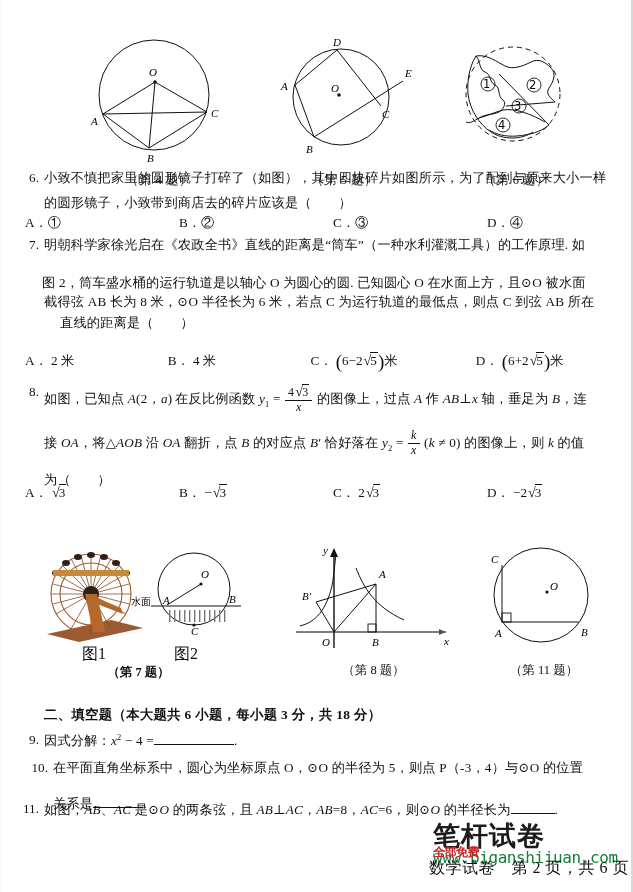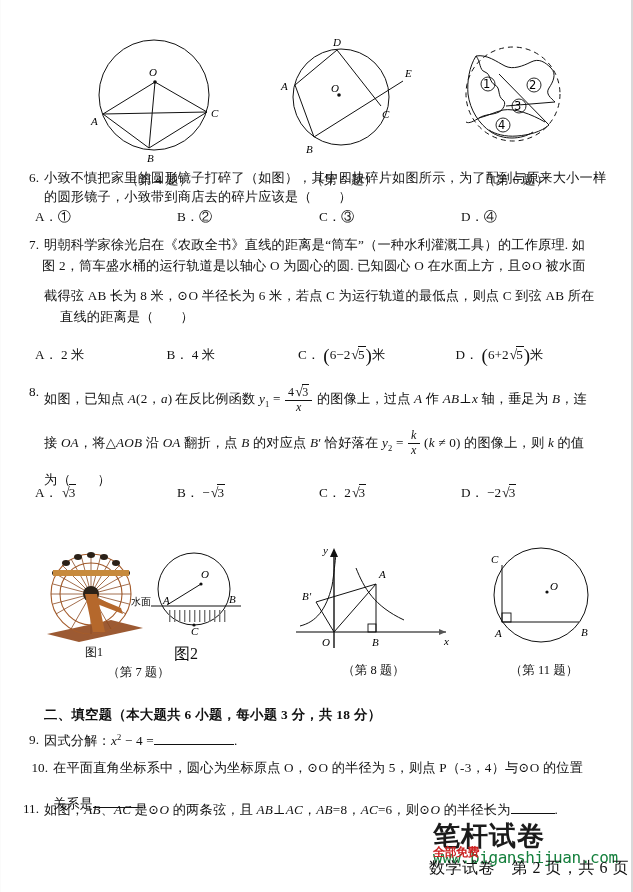--- a/index.html
+++ b/index.html
@@ -13,21 +13,21 @@
   .fig{position:absolute;}
   .figcap{
     position:absolute;width:100%;text-align:center;top:140px;
     font-size:12.5px;font-family:"Liberation Serif",serif;letter-spacing:.5px;
   }
   .qblock{position:absolute;left:0;width:612px;font-size:13.2px;line-height:1.0;}
   .qline{display:flex;align-items:flex-start;}
   .qnum{width:38px;text-align:right;padding-right:5px;flex:none;font-family:"Liberation Serif",serif;}
   .qtext{flex:1;text-align:justify;text-justify:inter-ideograph;letter-spacing:.2px;}
   .indent{padding-left:43px;}
-  .opts{display:flex;padding-left:34px;margin-top:7px;}
+  .opts{display:flex;padding-left:24px;margin-top:7px;gap:28px;}
   .opt{width:142px;font-size:13.2px;white-space:nowrap;}
   .opt.w{width:170px;}
   i.v{font-style:italic;font-family:"Liberation Serif",serif;}
   .frac{display:inline-flex;flex-direction:column;vertical-align:middle;
         text-align:center;font-size:12px;line-height:1.12;margin:0 1px;position:relative;top:-1px;}
   .frac .num{border-bottom:1px solid #111;padding:0 3px;}
   .frac .den{padding:0 3px;}
   .rad{display:inline-block;position:relative;padding-left:1px;}
   .rad .rsym{font-size:14px;}
   .rad .rbody{border-top:1px solid #111;padding:0 1px 0 0;margin-left:-1px;}
@@ -117,21 +117,21 @@
       </svg>
       <div class="figcap">（第 6 题）</div>
     </div>
   </div>
 
   <div class="qblock" style="top:171px;">
     <div class="qline">
       <div class="qnum">6.</div>
       <div class="qtext">小致不慎把家里的圆形镜子打碎了（如图），其中四块碎片如图所示，为了配到与原来大小一样</div>
     </div>
-    <div class="qline indent" style="margin-top:6px;">
+    <div class="qline indent" style="margin-top:12px;">
       <div class="qtext">的圆形镜子，小致带到商店去的碎片应该是（　　）</div>
     </div>
     <div class="opts">
       <div class="opt">
         <span>A．</span><span>①</span>
       </div>
       <div class="opt">
         <span>B．</span><span>②</span>
       </div>
       <div class="opt">
@@ -141,24 +141,24 @@
         <span>D．</span><span>④</span>
       </div>
     </div>
   </div>
 
   <div class="qblock" style="top:238px;">
     <div class="qline">
       <div class="qnum">7.</div>
       <div class="qtext">明朝科学家徐光启在《农政全书》直线的距离是“筒车”（一种水利灌溉工具）的工作原理. 如</div>
     </div>
-    <div class="qline indent" style="margin-top:8px;padding-left:41px;">
+    <div class="qline indent" style="margin-top:25px;padding-left:41px;">
       <div class="qtext">图 2，筒车盛水桶的运行轨道是以轴心 O 为圆心的圆. 已知圆心 O 在水面上方，且⊙O 被水面</div>
     </div>
-    <div class="qline indent" style="margin-top:17px;">
+    <div class="qline indent" style="margin-top:6px;">
       <div class="qtext">截得弦 AB 长为 8 米，⊙O 半径长为 6 米，若点 C 为运行轨道的最低点，则点 C 到弦 AB 所在</div>
     </div>
     <div class="qline indent" style="margin-top:7px;margin-left:16px;">
       <div class="qtext">直线的距离是（　　）</div>
     </div>
     <div class="opts" style="margin-top:25px;">
       <div class="opt">
         <span>A．</span>&nbsp;2 米
       </div>
       <div class="opt">
@@ -260,21 +260,21 @@
             <ellipse cx="39" cy="15" rx="4" ry="3"></ellipse>
           <ellipse cx="27" cy="21" rx="4" ry="3"></ellipse>
             <ellipse cx="87" cy="31" rx="4" ry="3"></ellipse>
           <ellipse cx="17" cy="31" rx="4" ry="3"></ellipse>
           <circle cx="52" cy="52" r="8"></circle>
         </g>
         <rect x="14" y="28" width="76" height="6" fill="#c78a3d"></rect>
         <polygon points="46,52 58,52 66,90 54,90" fill="#b5682c"></polygon>
         <polygon points="58,56 82,66 84,72 58,62" fill="#b5682c"></polygon>
       </svg>
-      <div style="position:absolute;left:28px;top:104px;width:70px;text-align:center;font-size:12px;">图1</div>
+      <div style="position:absolute;left:28px;top:104px;width:70px;text-align:center;font-size:16px;">图1</div>
 
       <svg width="120" height="105" viewBox="0 0 120 105" style="position:absolute;left:100px;top:2px;">
         <circle cx="63" cy="47" r="36" fill="none" stroke="#111" stroke-width="1"></circle>
         <circle cx="70" cy="42" r="1.6" fill="#111"></circle>
         <line x1="70" y1="42" x2="36" y2="63" stroke="#111" stroke-width="1"></line>
         <line x1="20" y1="64" x2="110" y2="64" stroke="#111" stroke-width="1.2"></line>
         <g fill="#777">
           <g>
             <rect x="38" y="68" width="1.4" height="12"></rect>
               <rect x="43" y="68" width="1.4" height="12"></rect>
@@ -291,21 +291,21 @@
           </g>
         </g>
         <circle cx="63" cy="83" r="1.6" fill="#111"></circle>
         <text class="lblcn" x="0" y="63">水面</text>
         <text class="lbl" x="70" y="36">O</text>
         <text class="lbl" x="32" y="62">A</text>
         <text class="lbl" x="98" y="61">B</text>
         <text class="lbl" x="60" y="93">C</text>
       </svg>
       <div style="position:absolute;left:120px;top:104px;width:70px;text-align:center;font-size:16px;">图2</div>
-      <div style="position:absolute;left:0;top:124px;width:215px;text-align:center;font-size:12.5px;">（第 7 题）</div>
+      <div style="position:absolute;left:0;top:124px;width:215px;text-align:center;font-size:12.5px;font-weight:bold;">（第 7 题）</div>
     </div>
 
     <div class="fig" style="left:285px;top:0;width:175px;height:150px;">
       <svg width="175" height="120" viewBox="0 0 175 120">
         <line x1="10" y1="92" x2="160" y2="92" stroke="#555" stroke-width="1.4"></line>
         <polygon points="160,92 153,89 153,95" fill="#555"></polygon>
         <line x1="48" y1="108" x2="48" y2="10" stroke="#111" stroke-width="1.4"></line>
         <polygon points="48,8 44,17 52,17" fill="#111"></polygon>
         <path d="M14,86 C30,82 40,70 46,46 C48,34 49,22 50,14" fill="none" stroke="#111" stroke-width="1"></path>
         <path d="M70,28 C78,48 88,66 118,80" fill="none" stroke="#111" stroke-width="1"></path>

